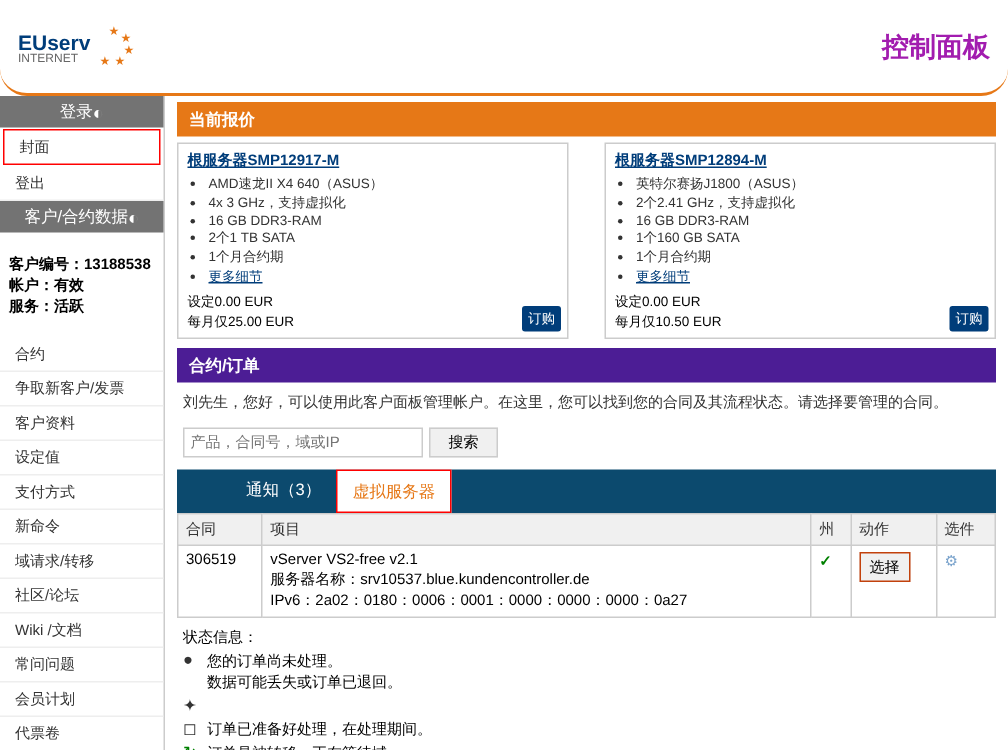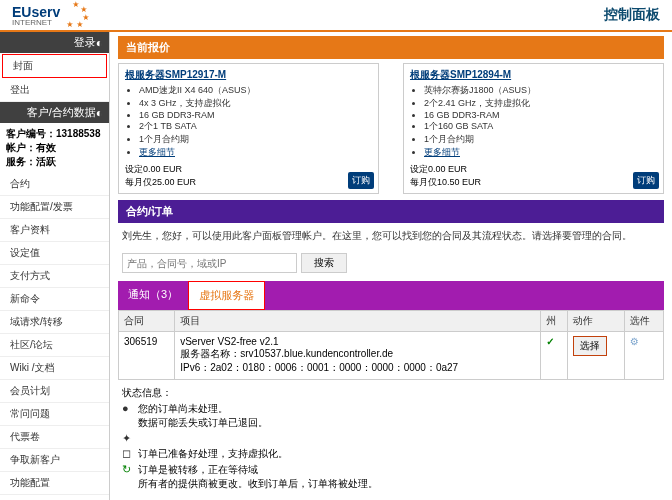--- a/index.html
+++ b/index.html
@@ -1,45 +1,45 @@
 <!DOCTYPE html>
 <html><head>
 <meta charset="utf-8">
 <style>
 * { margin: 0; padding: 0; box-sizing: border-box; font-family: Arial, "Microsoft YaHei", sans-serif; }
 body { background: #fff; width: 672px; height: 500px; overflow: hidden; font-size: 11px; }
-.header { display: flex; justify-content: space-between; align-items: center; padding: 0 12px; border-bottom: 2px solid #e67817; }
+.header { display: flex; justify-content: space-between; align-items: center; padding: 16px 12px; border-bottom: 2px solid #e67817; border-radius: 18px; }
 .logo { display: flex; align-items: center; gap: 2px; }
 .logo-text { font-weight: bold; color: #003d7a; font-size: 14px; }
 .logo-sub { color: #666; font-size: 8px; margin-top: -2px; }
 .stars { position: relative; width: 30px; height: 30px; }
 .star { position: absolute; color: #e67817; font-size: 8px; }
-.panel-title { color: #0c4a6e; font-size: 14px; font-weight: bold; }
+.panel-title { color: #a21caf; font-size: 18px; font-weight: bold; }
 .container { display: flex; }
 .sidebar { width: 110px; border-right: 1px solid #ccc; }
-.sb-header { background: #404040; color: #fff; padding: 3px 6px; font-size: 11px; display: flex; justify-content: flex-end; align-items: center; }
+.sb-header { background: #737373; color: #fff; padding: 3px 6px; font-size: 11px; display: flex; justify-content: center; align-items: center; }
 .sb-item { padding: 4px 10px; border-bottom: 1px solid #eee; color: #333; cursor: pointer; font-size: 10px; }
 .sb-item.red-box { border: 1px solid red; margin: 1px 2px; }
-.sb-info { padding: 4px 6px; font-size: 10px; }
+.sb-info { padding: 14px 6px; font-size: 10px; }
 .sb-info b { color: #000; }
 .arrow { color: #fff; font-size: 12px; }
 .main { flex: 1; padding: 4px 8px; overflow: hidden; }
 .section-bar { background: #e67817; color: #fff; padding: 4px 8px; font-size: 11px; font-weight: bold; }
 .offers { display: flex; gap: 24px; margin-top: 4px; }
 .offer { flex: 1; border: 1px solid #ccc; padding: 4px 6px; position: relative; }
 .offer-title { color: #003d7a; font-weight: bold; font-size: 10px; text-decoration: underline; }
 .offer ul { list-style: disc; margin-left: 14px; font-size: 9px; color: #333; margin-top: 2px; }
 .offer-price { font-size: 9px; margin-top: 4px; }
 .offer-btn { position: absolute; right: 4px; bottom: 4px; background: #003d7a; color: #fff; padding: 2px 4px; font-size: 9px; border-radius: 2px; cursor: pointer; }
 .section-title2 { background: #4c1d95; color: #fff; padding: 4px 8px; font-size: 11px; font-weight: bold; margin-top: 6px; }
 .welcome { padding: 6px 4px; font-size: 10px; color: #333; }
 .search { padding: 4px; display: flex; gap: 4px; }
-.search input { border: 1px solid #ccc; padding: 2px 4px; width: 175px; font-size: 10px; }
+.search input { border: 1px solid #ccc; padding: 2px 4px; width: 160px; font-size: 10px; }
 .search button { border: 1px solid #ccc; background: #f0f0f0; padding: 2px 12px; font-size: 10px; cursor: pointer; }
-.tabs-bar { background: #a21caf; display: flex; position: relative; margin-top: 4px; }
+.tabs-bar { background: #0c4a6e; display: flex; position: relative; margin-top: 4px; padding-left: 36px; }
 .tab { padding: 6px 10px; color: #fff; font-size: 11px; cursor: pointer; }
 .tab.active { background: #fff; color: #e67817; border: 1px solid red; border-bottom: none; }
 .tab.red-outline { border: 1px solid red; }
 .table { width: 100%; border-collapse: collapse; font-size: 10px; }
 .table th { background: #f0f0f0; border: 1px solid #ccc; padding: 3px 5px; text-align: left; font-weight: normal; color: #333; }
 .table td { border: 1px solid #ccc; padding: 4px 5px; vertical-align: top; }
 .action-btn { border: 1px solid #c2410c; background: #f0f0f0; padding: 2px 6px; font-size: 10px; cursor: pointer; }
 .check { color: green; font-weight: bold; }
 .gear { color: #7aa3cc; }
 .status-info { padding: 6px 4px; font-size: 10px; }
@@ -79,30 +79,30 @@
       <span>客户/合约数据</span>
       <span class="arrow">◐</span>
     </div>
     <div class="sb-info">
       <b><span>客户编号</span>：<span>13188538</span></b><br>
       <b><span>帐户</span>：<span>有效</span></b><br>
       <b><span>服务</span>：<span>活跃</span></b>
     </div>
     <div id="sb-menu">
         <div class="sb-item">合约</div>
-        <div class="sb-item">功能配置/发票</div>
+        <div class="sb-item">争取新客户/发票</div>
         <div class="sb-item">客户资料</div>
         <div class="sb-item">设定值</div>
         <div class="sb-item">支付方式</div>
         <div class="sb-item">新命令</div>
         <div class="sb-item">域请求/转移</div>
         <div class="sb-item">社区/论坛</div>
         <div class="sb-item">Wiki /文档</div>
+        <div class="sb-item">常问问题</div>
         <div class="sb-item">会员计划</div>
-        <div class="sb-item">常问问题</div>
         <div class="sb-item">代票卷</div>
         <div class="sb-item">争取新客户</div>
         <div class="sb-item">功能配置</div>
       </div>
   </div>
 
   <div class="main">
     <div class="section-bar">当前报价</div>
     <div class="offers" id="offers">
         <div class="offer">
@@ -173,21 +173,21 @@
       <div id="status-lines">
           <div class="row">
             <span class="icon" style="color:#333">●</span>
             <span>您的订单尚未处理。<br>数据可能丢失或订单已退回。</span>
           </div>
           <div class="row">
             <span class="icon" style="color:#333">✦</span>
           </div>
           <div class="row">
             <span class="icon" style="color:#333">◻</span>
-            <span>订单已准备好处理，支持虚拟化。</span>
+            <span>订单已准备好处理，在处理期间。</span>
           </div>
           <div class="row">
             <span class="icon" style="color:green">↻</span>
             <span>订单是被转移，正在等待域<br>所有者的提供商被更改。收到订单后，订单将被处理。</span>
           </div>
         </div>
     </div>
   </div>
 </div>
 

